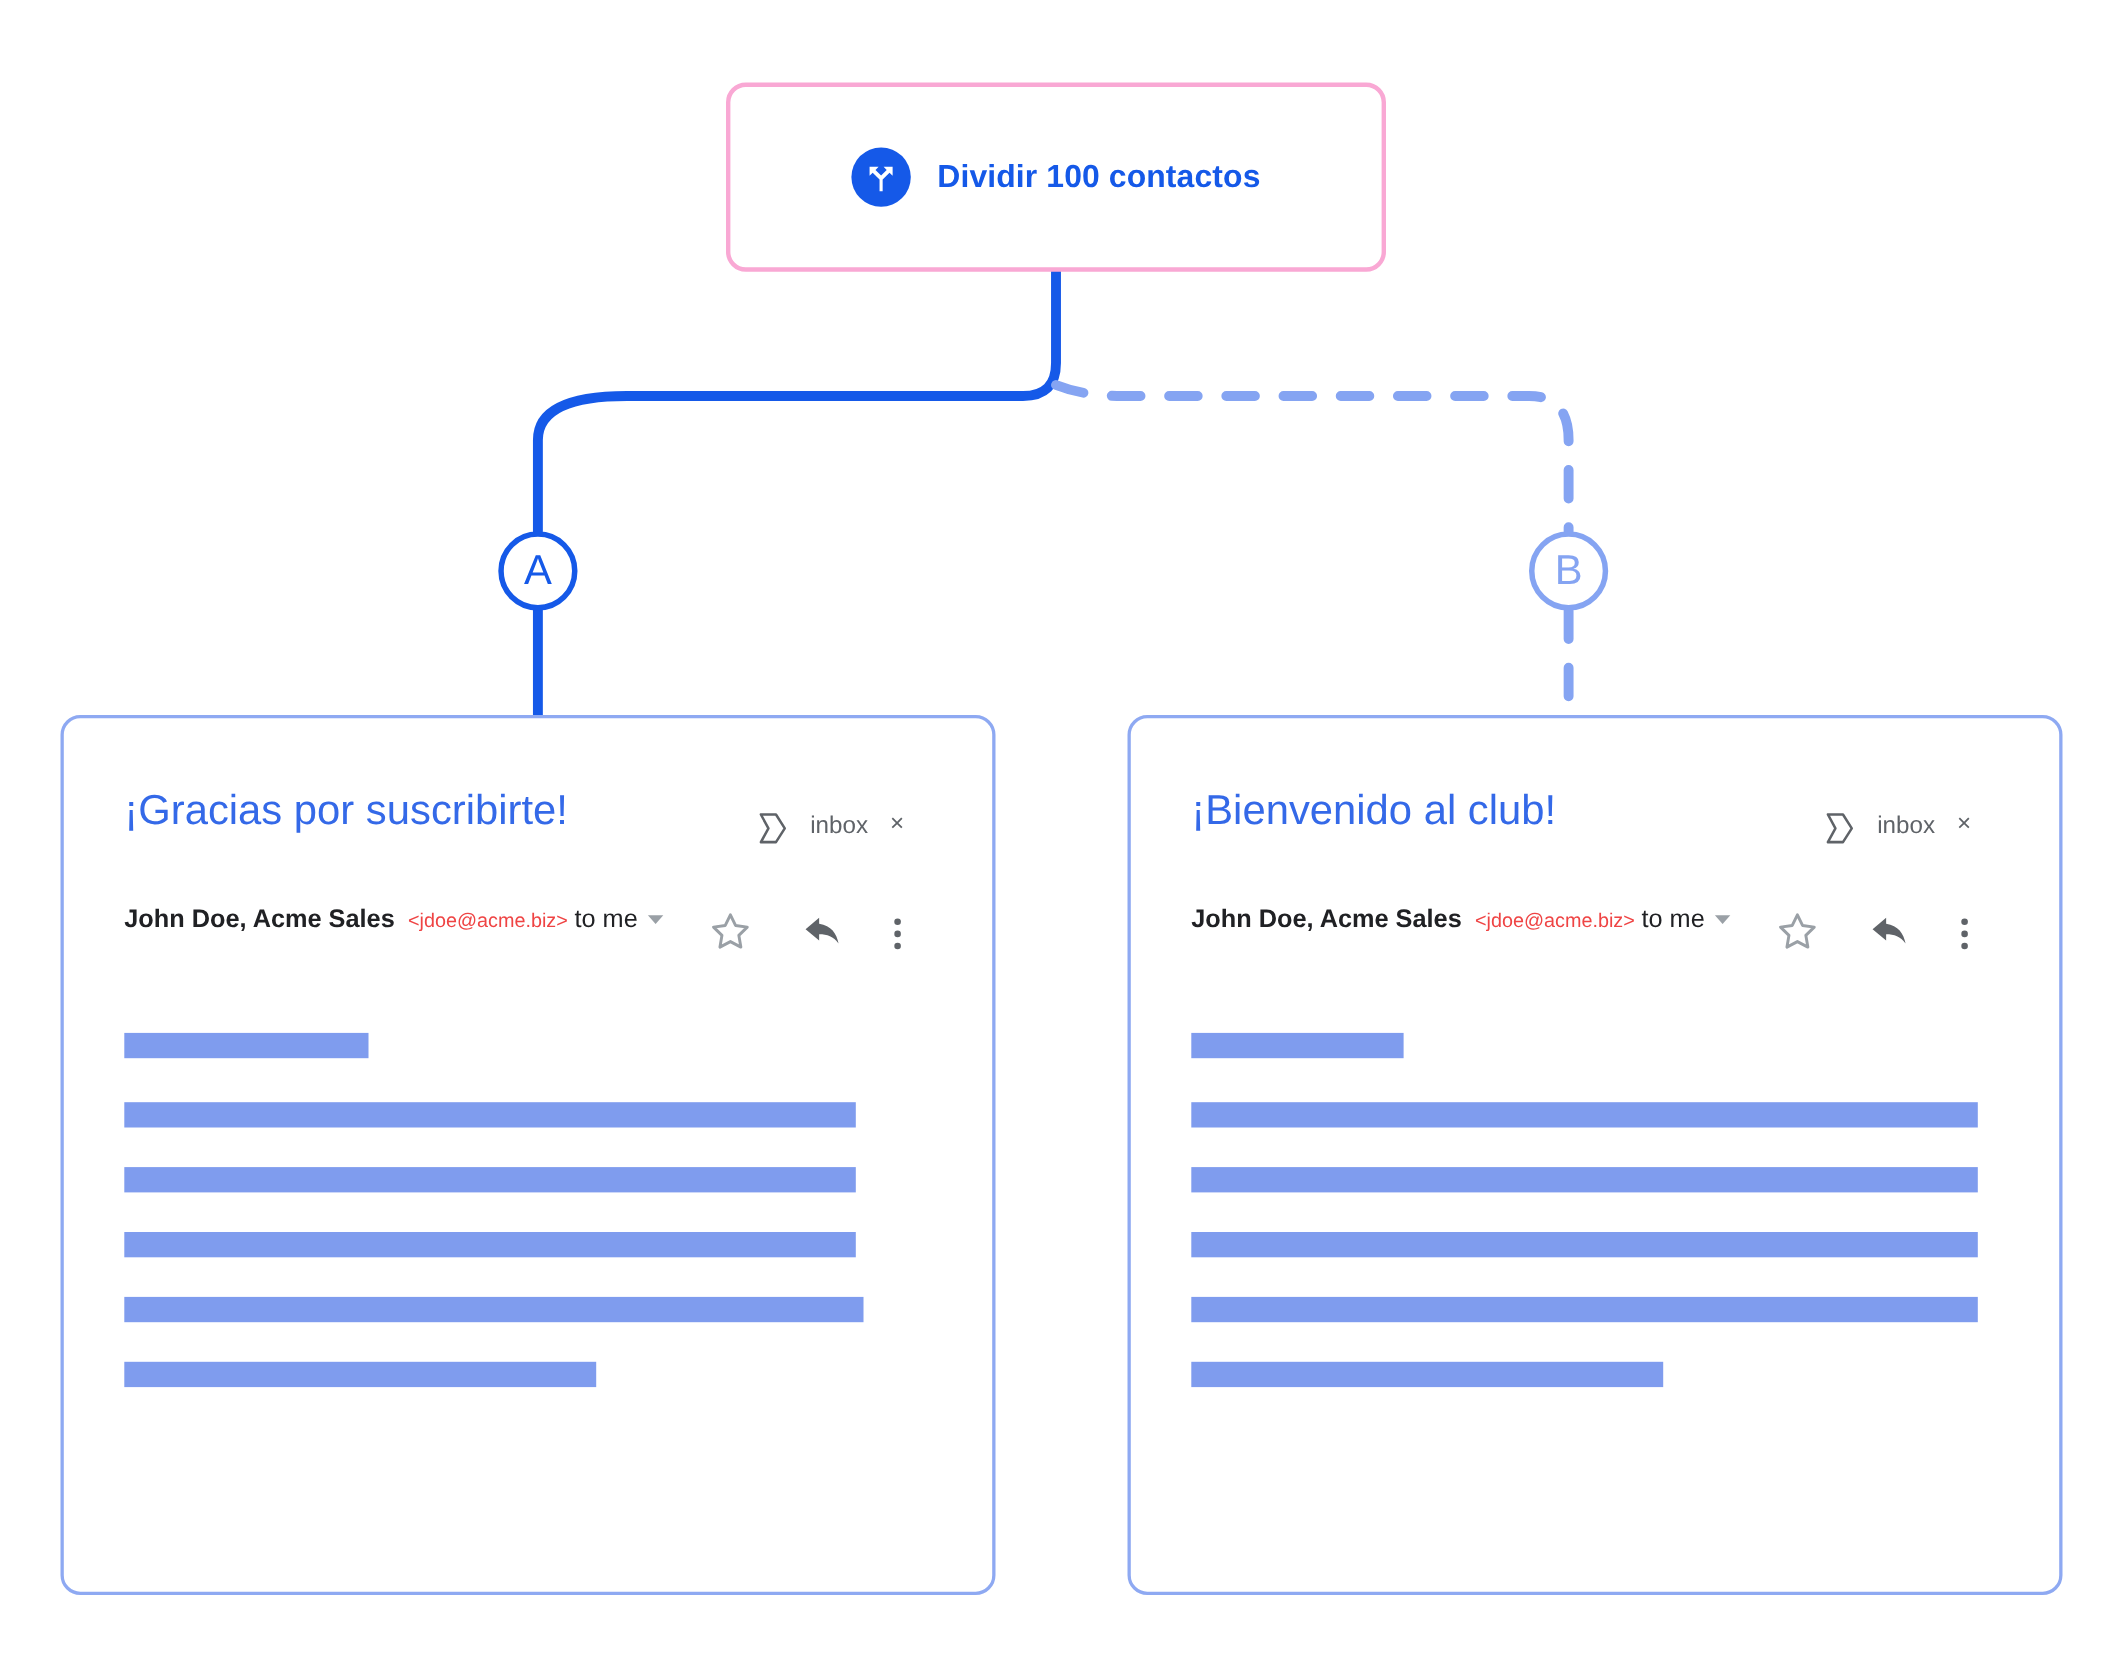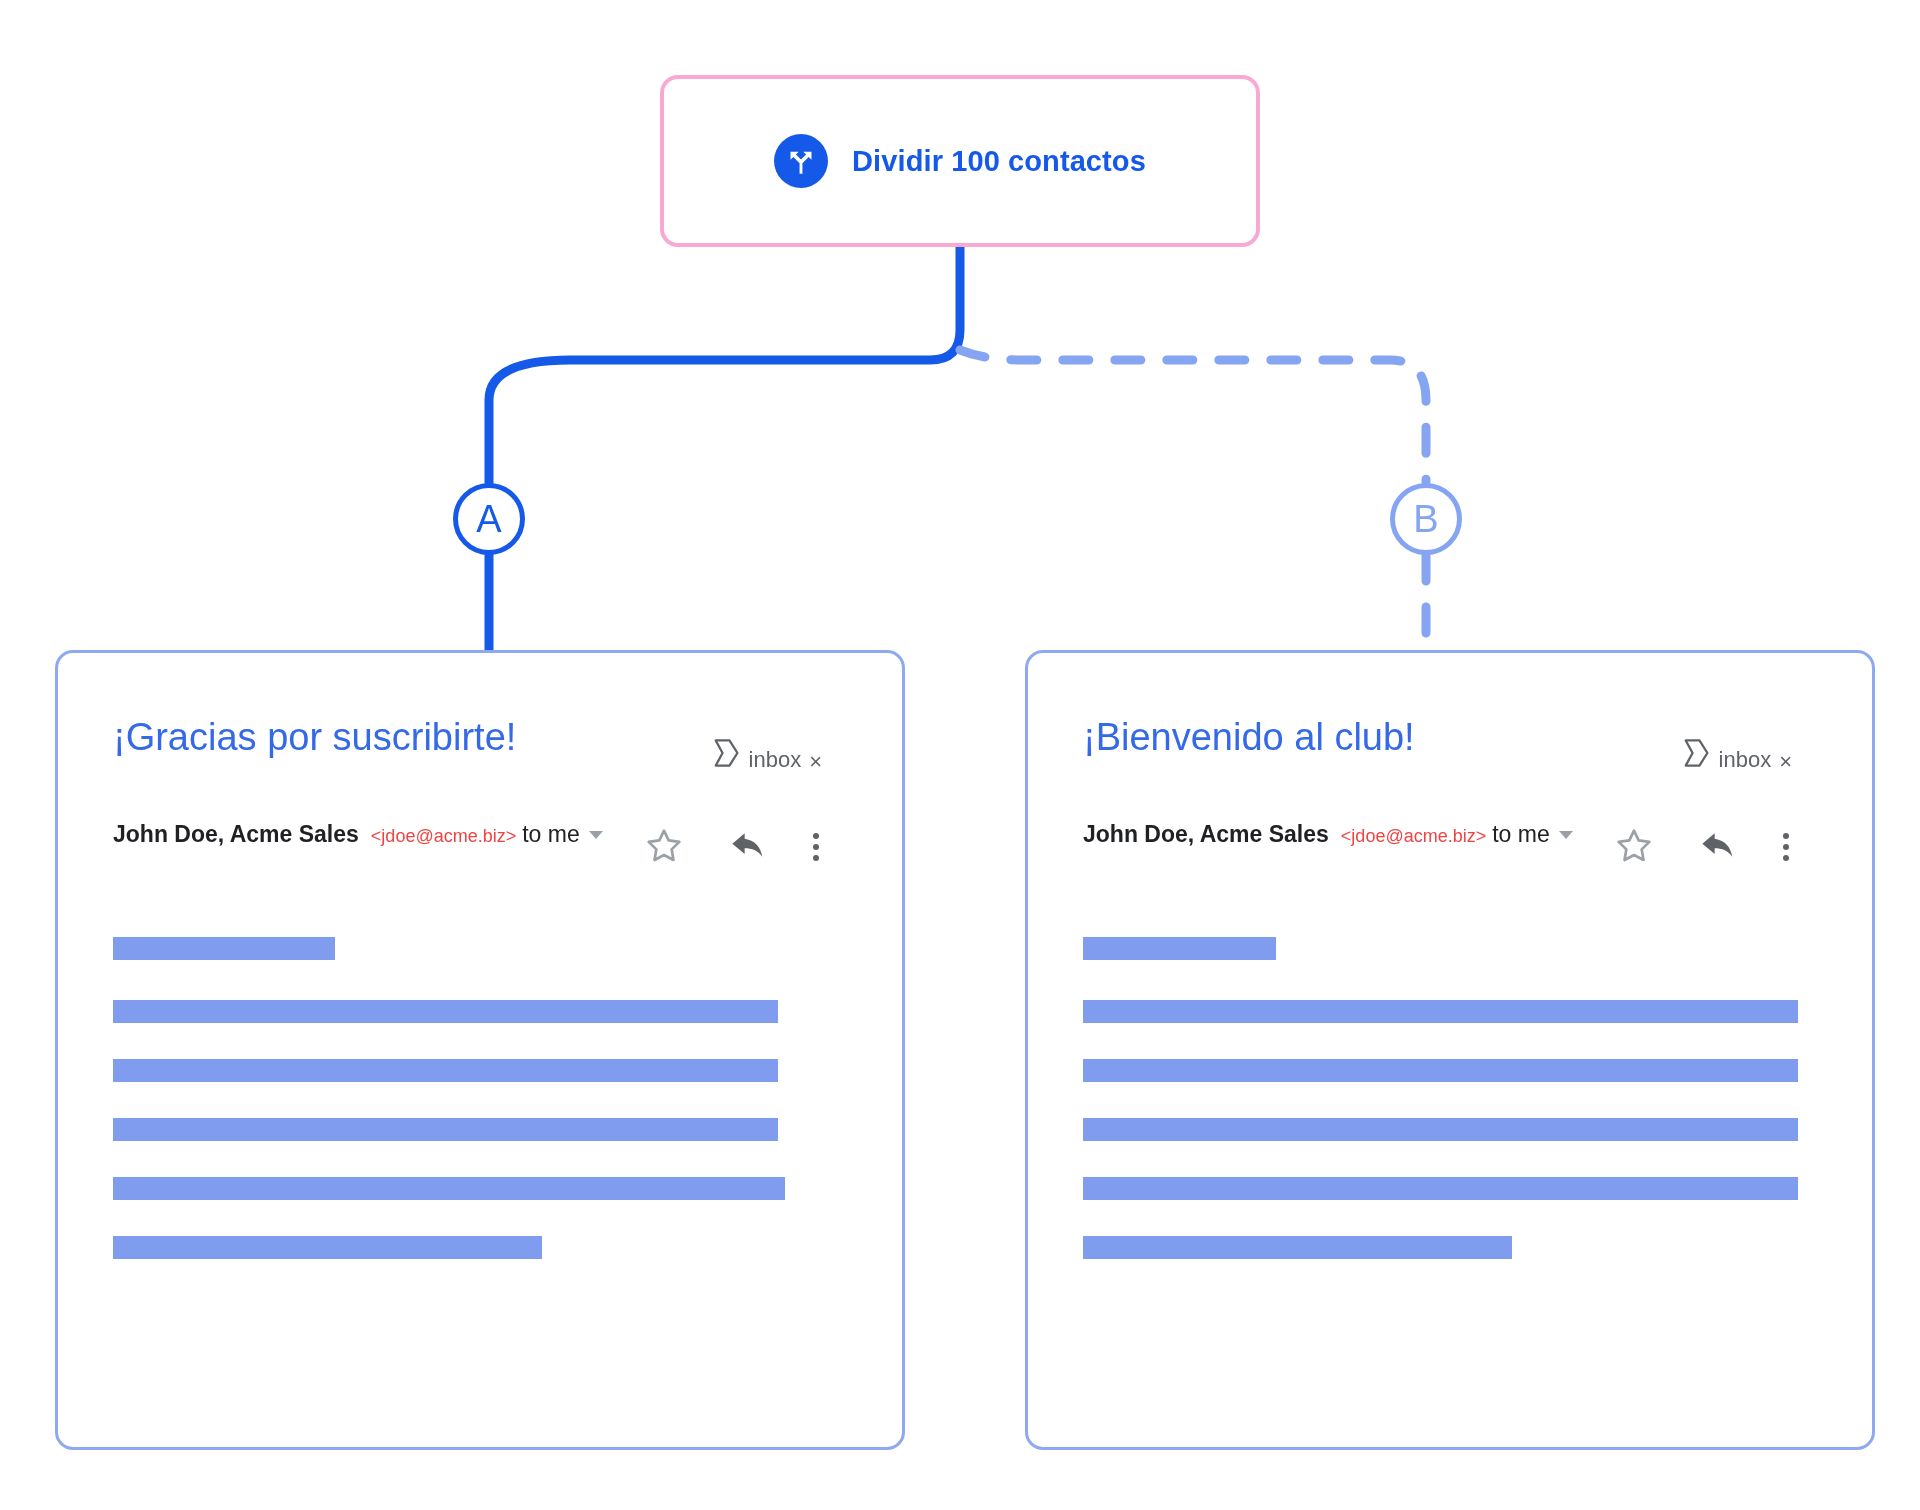--- a/index.html
+++ b/index.html
@@ -119,22 +119,22 @@
     justify-content: space-between;
   }
   .email-subject {
     font-size: 38px;
     color: #3469e8;
     font-weight: normal;
     white-space: nowrap;
   }
   .label-group {
     display: flex;
-    align-items: flex-end;
-    gap: 8px;
+    align-items: flex-start;
+    gap: 20px;
     flex: 0 0 auto;
     padding-right: 6px;
     margin-top: 36px;
   }
   .label-text {
     font-size: 22px;
     color: #5f6368;
   }
   .label-close {
     font-size: 22px;

